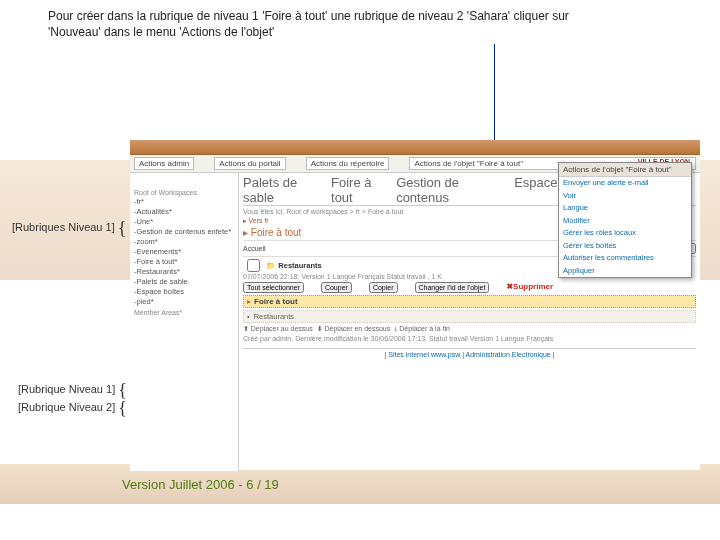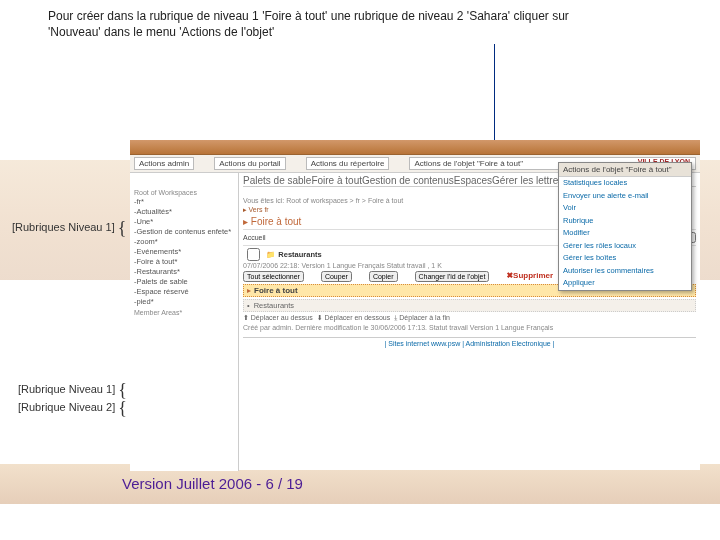--- a/index.html
+++ b/index.html
@@ -1,37 +1,37 @@
 <!DOCTYPE html>
 <html><head>
 <meta charset="utf-8">
 <style>
 html,body{margin:0;padding:0;width:720px;height:540px;font-family:Verdana,Arial,sans-serif;font-size:10px;background:#fff;position:relative;overflow:hidden}
 .page{position:relative;width:720px;height:504px}
 .instruction{position:absolute;top:8px;left:48px;width:560px;font-size:12px;line-height:1.35;color:#222}
 .arrow{position:absolute;top:44px;left:494px;width:1px;height:110px;background:#002b80}
 .arrow:after{content:"";position:absolute;bottom:-1px;left:-5px;border-left:5px solid transparent;border-right:5px solid transparent;border-top:10px solid #002b80}
-.version{position:absolute;bottom:12px;left:122px;font-size:15px;color:#4c1d95;font-family:'Trebuchet MS',sans-serif}
+.version{position:absolute;bottom:12px;left:122px;font-size:13px;color:#4d7c0f;font-family:'Trebuchet MS',sans-serif}
 .bgband{position:absolute;left:0;right:0;height:120px;top:160px;background:linear-gradient(#d9a86b,#c98a4a,#b87438);opacity:.25;z-index:0}
 .bgband2{position:absolute;left:0;right:0;height:40px;bottom:0;background:linear-gradient(#d9a86b,#b87438);opacity:.35;z-index:0}
 .labelL{position:absolute;font-size:11px;color:#333}
 .brace{font-family:serif;font-size:18px;vertical-align:middle}
 .app{position:absolute;top:140px;left:130px;width:570px;height:330px;background:#fff;font-size:8px;color:#444;z-index:1}
 .topbar{height:14px;background:linear-gradient(#d2986a,#b87438);border-bottom:1px solid #9a6330;display:flex;align-items:center;padding:0 6px;color:#fff}
 .menurow{display:flex;gap:20px;padding:2px 4px;background:#f4f0ea;border-bottom:1px solid #ccc}
 .menubtn{background:#fff;border:1px solid #bbb;padding:1px 4px;flex:0 0 auto;white-space:nowrap}
 .dropdown{position:absolute;top:22px;right:8px;width:132px;background:#fff;border:1px solid #888;box-shadow:2px 2px 4px rgba(0,0,0,.3);z-index:5}
 .dropdown .hd{background:#e8e2d8;padding:2px 4px;border-bottom:1px solid #ccc}
 .dropdown .it{padding:1px 4px;color:#0b6aa8;font-size:7.5px;line-height:1.4}
 .bodyrow{display:flex;height:calc(100% - 32px)}
 .side{width:100px;background:#fff;border-right:1px solid #ccc;padding:13px 4px;font-size:7.5px;color:#555}
 .side .sec{color:#888;margin:3px 0 1px;font-size:7px}
 .side .lk{margin:1px 0}
 .main{flex:1;padding:2px 4px;position:relative}
-.tabrow{display:flex;gap:0;border-bottom:1px solid #ccc;margin-bottom:10px;font-size:10px;color:#666}
+.tabrow{display:flex;gap:0;border-bottom:1px solid #ccc;margin-bottom:2px;font-size:13px;color:#666}
 .bc{font-size:7px;color:#888;margin:2px 0}
 .bc a{color:#a85a2e;text-decoration:none}
 .h1r{color:#c0683a;font-weight:normal;font-size:10px;margin:2px 0}
 .toolbar{display:flex;align-items:center;gap:4px;margin:2px 0;border-top:1px solid #ddd;border-bottom:1px solid #ddd;padding:2px 0;font-size:7px}
 .toolbar .sp{flex:1}
 .toolbar select{font-size:7px;padding:0}
 .toolbar button{font-size:7px;padding:0 3px}
 .iconrow{height:12px;display:flex;gap:3px;align-items:center;font-size:7.5px;margin:2px 0}
 .iconrow b{font-weight:bold;color:#333}
 .meta{font-size:7px;color:#888;margin:1px 0}
@@ -65,44 +65,43 @@
     <div class="menubtn">Actions admin</div>
     <div class="menubtn">Actions du portail</div>
     <div class="menubtn">Actions du répertoire</div>
     <div class="menubtn" style="flex:1">Actions de l'objet "Foire à tout"</div>
   </div>
 
   <div class="logo">VILLE DE LYON</div>
 
   <div class="dropdown">
     <div class="hd">Actions de l'objet "Foire à tout"</div>
-    <div class="it">Statistiques locales</div>
     <div class="it">Envoyer une alerte e-mail</div>
     <div class="it">Voir</div>
-    <div class="it">Rubrique</div>
+    <div class="it">Langue</div>
     <div class="it">Modifier</div>
     <div class="it">Gérer les rôles locaux</div>
     <div class="it">Gérer les boîtes</div>
     <div class="it">Autoriser les commentaires</div>
     <div class="it">Appliquer</div>
   </div>
 
   <div class="bodyrow">
     <div class="side">
       <div class="sec">Root of Workspaces</div>
       <div class="lk">-fr*</div>
       <div class="lk">-Actualités*</div>
       <div class="lk">-Une*</div>
       <div class="lk">-Gestion de contenus enfete*</div>
       <div class="lk">-zoom*</div>
       <div class="lk">-Evénements*</div>
       <div class="lk">-Foire à tout*</div>
       <div class="lk">-Restaurants*</div>
       <div class="lk">-Palets de sable</div>
-      <div class="lk">-Espace réservé</div>
+      <div class="lk">-Espace boîtes</div>
       <div class="lk">-pied*</div>
       <div class="sec">Member Areas*</div>
     </div>
     <div class="main">
       <div class="tabrow">
         <span>Palets de sable</span>
         <span>Foire à tout</span>
         <span>Gestion de contenus</span>
         <span>Espaces</span>
         <span>Gérer les lettres d'infos</span>

